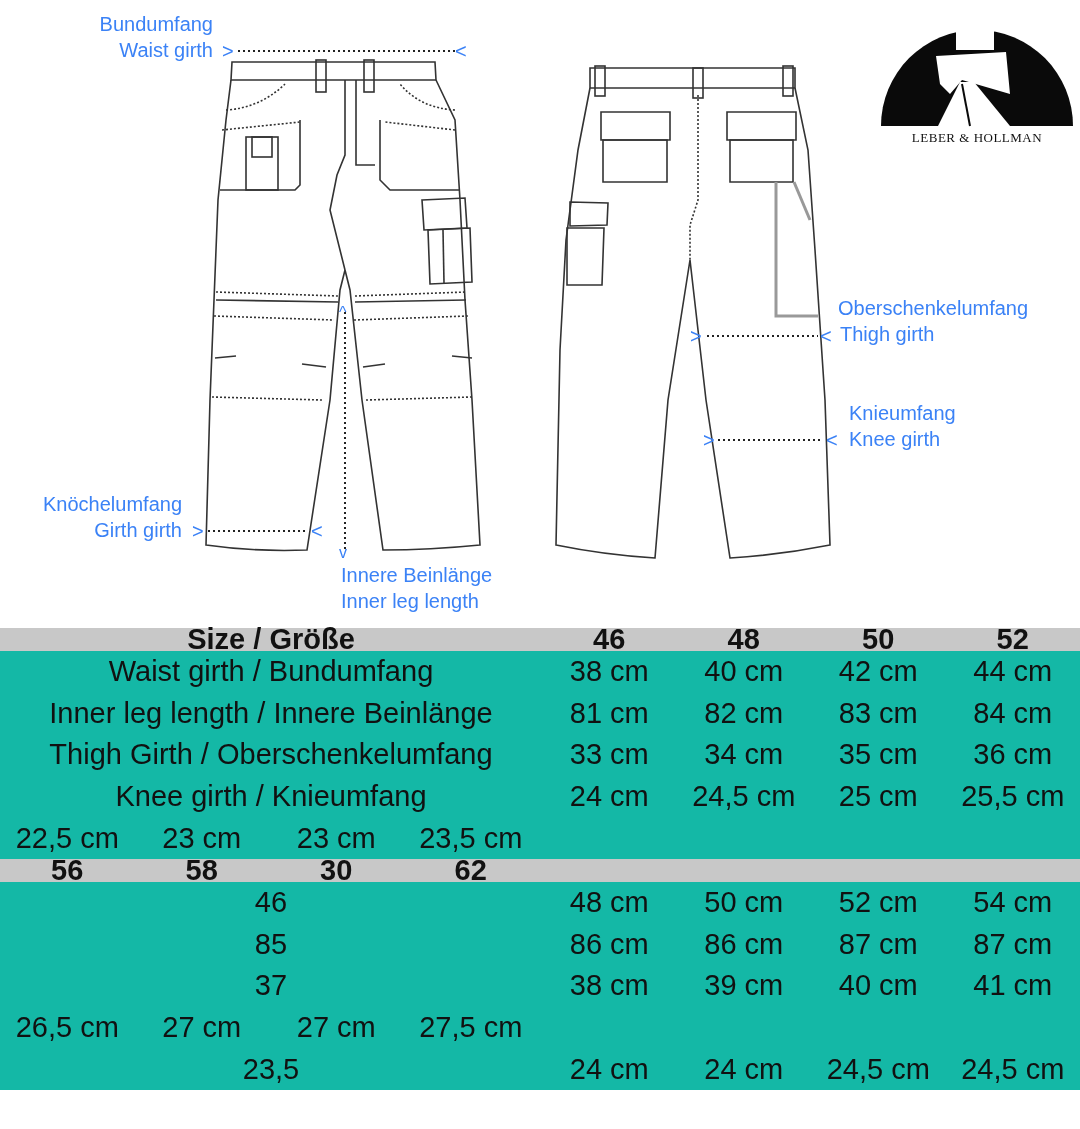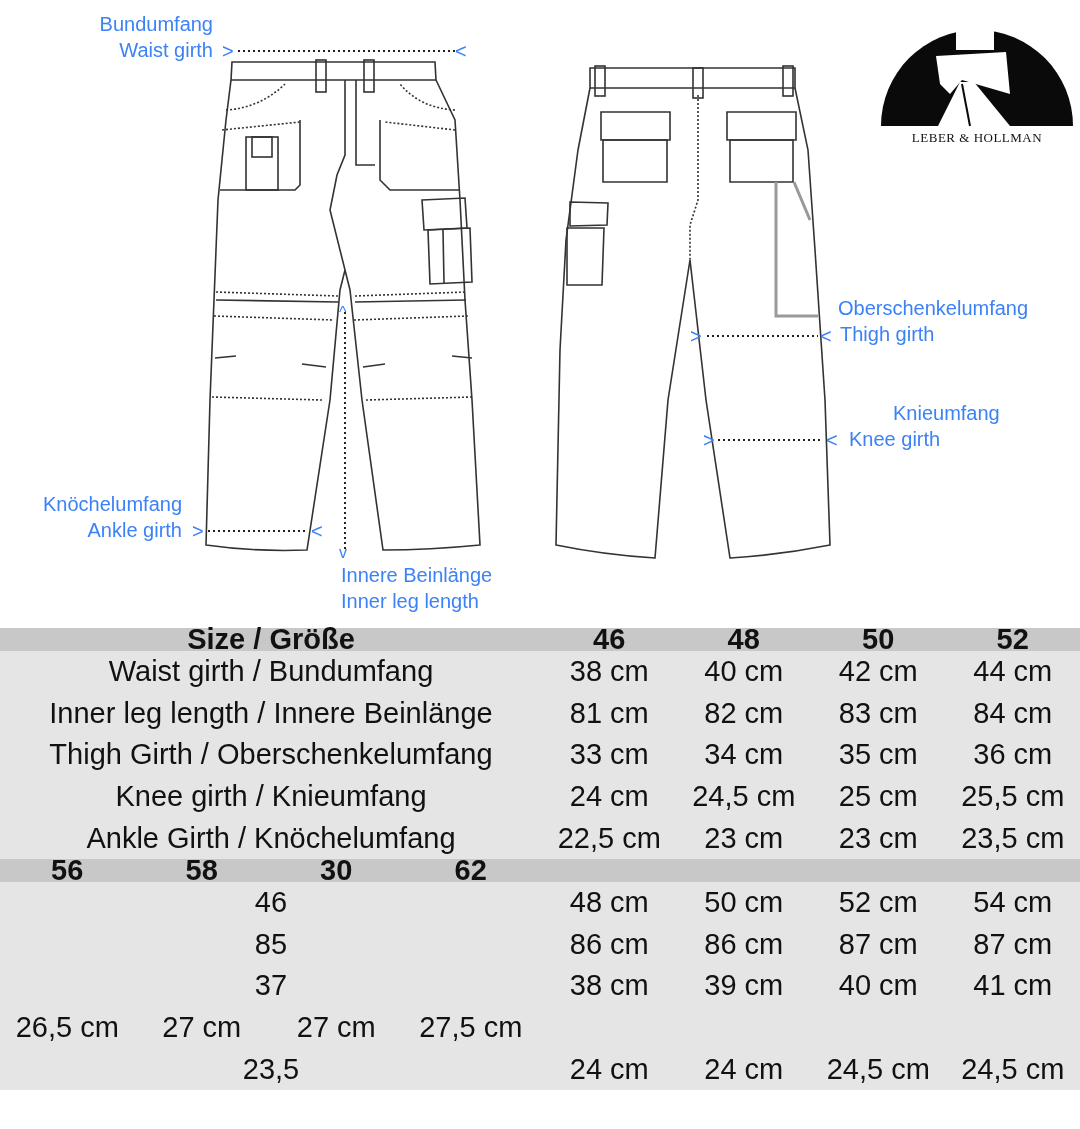--- a/index.html
+++ b/index.html
@@ -4,21 +4,21 @@
 <style>
   html, body { margin:0; padding:0; background:#ffffff; }
   body { width:1080px; height:1129px; position:relative; overflow:hidden;
          font-family:"Liberation Sans", sans-serif; color:#111; }
   .abs { position:absolute; }
   .lbl { font-size:20px; line-height:26px; white-space:nowrap; color:#3b82f6; }
   .right { text-align:right; }
   svg.drawing { position:absolute; left:0; top:0; }
   .table { position:absolute; left:0; width:1080px; }
   .hdr { background:#c8c8c8; height:23px; display:flex; align-items:center; font-weight:bold; font-size:29px; }
-  .body { background:#e5e5e5; }
+  .body { background:#14b8a6; }
   .row { height:41.6px; display:flex; align-items:center; font-size:29px; }
   .c0 { width:542px; text-align:center; }
   .c { width:134.5px; text-align:center; white-space:nowrap; }
   .logo-text { font-family:"Liberation Serif", serif; font-size:13px; letter-spacing:0.5px; }
 </style>
 </head>
 <body>
 
 <svg class="drawing" width="1080" height="620" viewBox="0 0 1080 620">
   <g fill="none" stroke="#333" stroke-width="1.6">
@@ -86,24 +86,24 @@
 <span class="abs lbl" style="left:339px;top:540px;font-size:16px;">v</span>
 <span class="abs lbl" style="left:690px;top:323px;">&gt;</span>
 <span class="abs lbl" style="left:820px;top:323px;">&lt;</span>
 <span class="abs lbl" style="left:703px;top:427px;">&gt;</span>
 <span class="abs lbl" style="left:826px;top:427px;">&lt;</span>
 
 <div class="abs lbl right" style="left:40px;top:11px;width:173px;">Bundumfang</div>
 <div class="abs lbl right" style="left:40px;top:37px;width:173px;">Waist girth</div>
 <div class="abs lbl" style="left:838px;top:295px;">Oberschenkelumfang</div>
 <div class="abs lbl" style="left:840px;top:321px;">Thigh girth</div>
-<div class="abs lbl" style="left:849px;top:400px;margin-left:44px;">Knieumfang</div>
+<div class="abs lbl" style="left:849px;top:400px;">Knieumfang</div>
 <div class="abs lbl" style="left:849px;top:426px;">Knee girth</div>
 <div class="abs lbl right" style="left:0px;top:491px;width:182px;">Knöchelumfang</div>
-<div class="abs lbl right" style="left:0px;top:517px;width:182px;">Ankle girth</div>
+<div class="abs lbl right" style="left:0px;top:517px;width:182px;">Girth girth</div>
 <div class="abs lbl" style="left:341px;top:562px;">Innere Beinlänge</div>
 <div class="abs lbl" style="left:341px;top:588px;">Inner leg length</div>
 
 <div class="abs" style="left:878px;top:4px;width:198px;height:150px;">
   <svg width="198" height="128" viewBox="0 0 198 128">
     <path d="M3 122 A96 96 0 0 1 195 122 Z" fill="#0a0a0a"></path>
     <rect x="90" y="12" width="20" height="10" fill="#fff"></rect>
     <rect x="78" y="26" width="38" height="20" fill="#fff"></rect>
     <path d="M58 52 L128 48 L132 90 L84 76 L72 90 L62 80 Z" fill="#fff"></path>
     <path d="M60 122 L82 78 L96 78 L132 122 Z" fill="#fff"></path>
@@ -143,21 +143,20 @@
       <div class="c">36 cm</div>
     </div>
     <div class="row">
       <div class="c0">Knee girth / Knieumfang</div>
       <div class="c">24 cm</div>
       <div class="c">24,5 cm</div>
       <div class="c">25 cm</div>
       <div class="c">25,5 cm</div>
     </div>
     <div class="row">
-      <div class="c0">Ankle Girth / Knöchelumfang</div>
       <div class="c">22,5 cm</div>
       <div class="c">23 cm</div>
       <div class="c">23 cm</div>
       <div class="c">23,5 cm</div>
     </div>
   </div>
 
   <div class="hdr">
     <div class="c">56</div>
     <div class="c">58</div>

